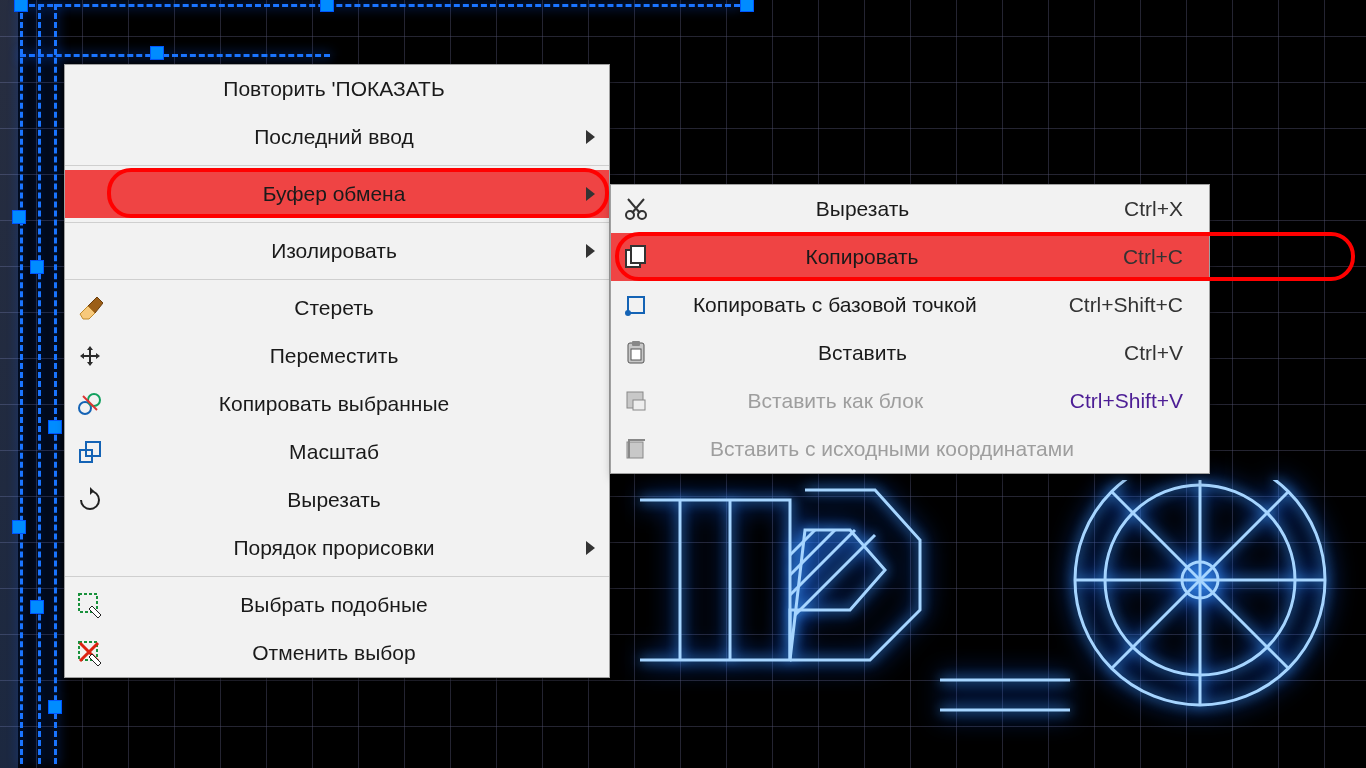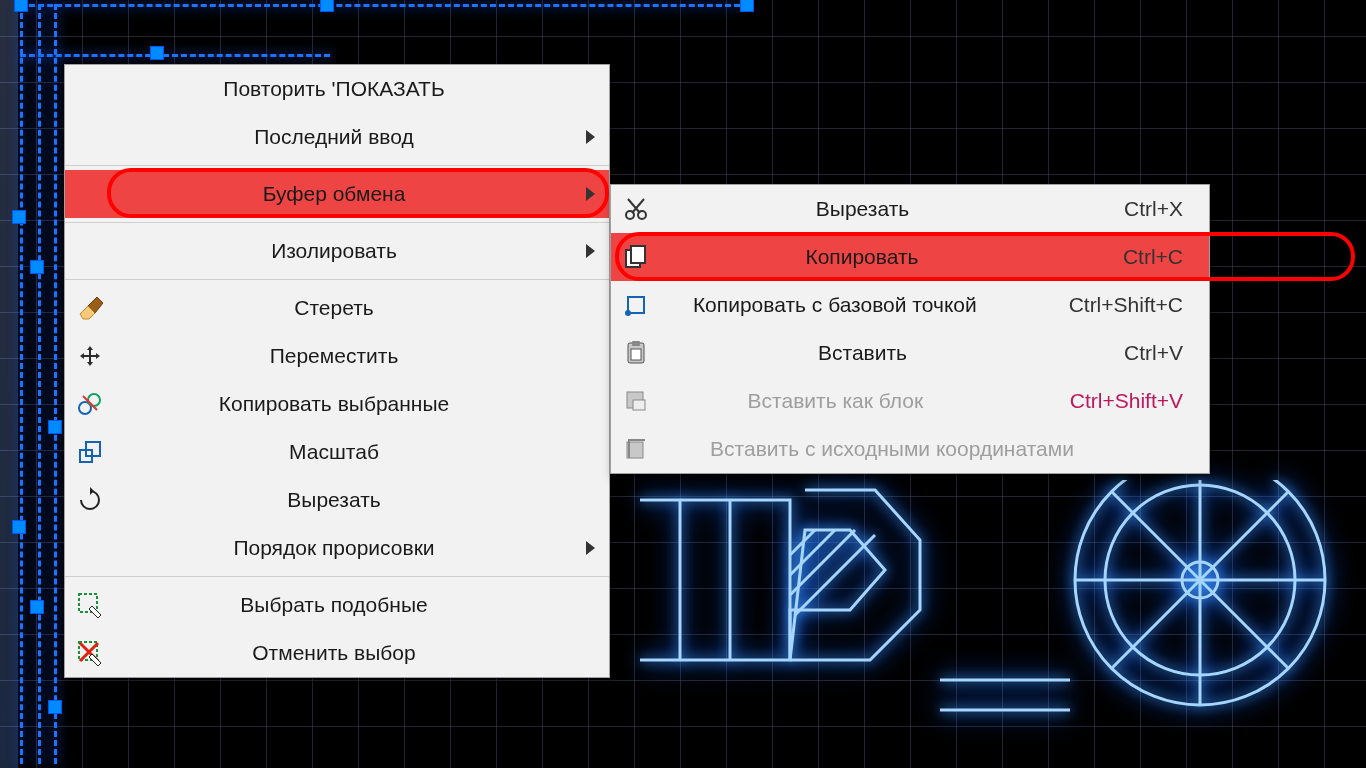--- a/index.html
+++ b/index.html
@@ -35,21 +35,21 @@
     font-size:21px; color:#1a1a1a; user-select:none;
   }
   .menu-item {
     display:flex; align-items:center; height:48px; padding:0 26px 0 0;
     white-space:nowrap; position:relative;
   }
   .menu-item .icon-slot { width:50px; display:flex; align-items:center; justify-content:center; }
   .menu-item .label { flex:1 1 auto; padding-right:30px;text-align:center; }
   .menu-item .shortcut { color:#333; padding-left:30px; }
   .menu-item.disabled { color:#9e9e9e; }
-  .menu-item.disabled .shortcut { color:#be185d; }
+  .menu-item.disabled .shortcut { color:#4c1d95; }
   .menu-item.has-sub::after {
     content:""; position:absolute; right:14px; top:50%; width:0; height:0;
     border-top:7px solid transparent; border-bottom:7px solid transparent;
     border-left:9px solid #333; transform:translateY(-50%);
   }
   .menu-item.highlight { background:#ef4444; }
   .menu-sep { height:1px; background:#cfcfcf; margin:4px 0 4px 0; }
 
   
   .callout {

